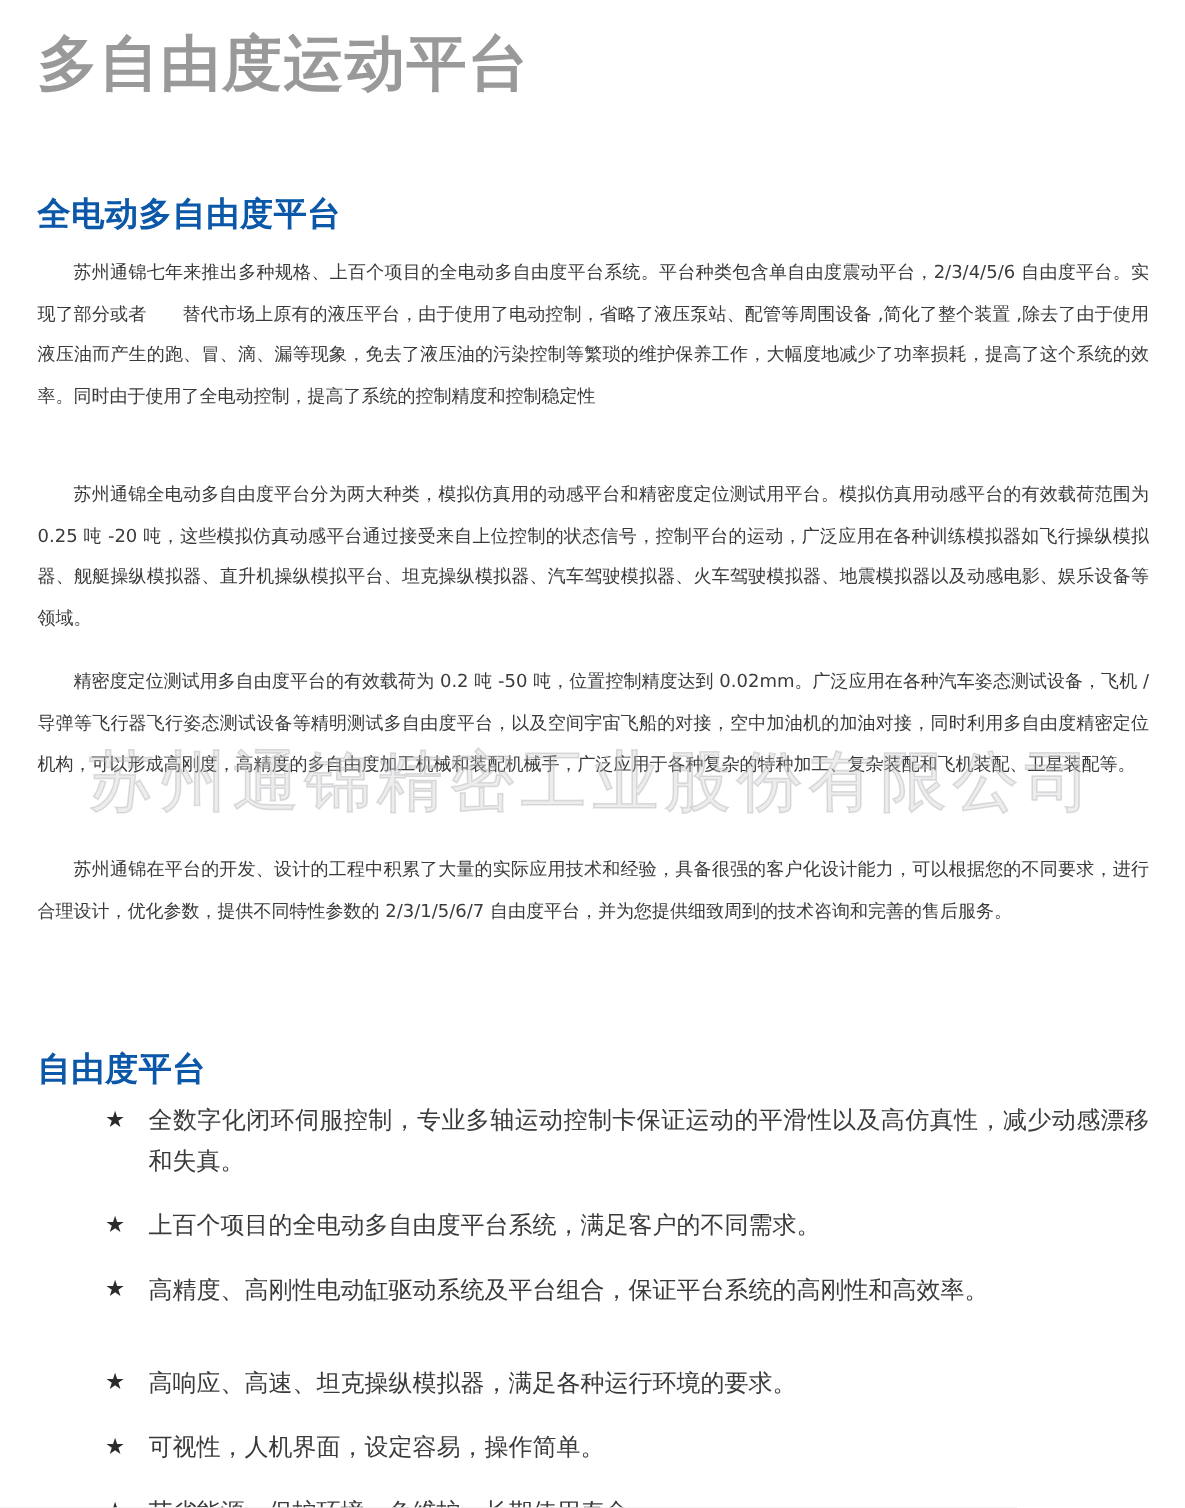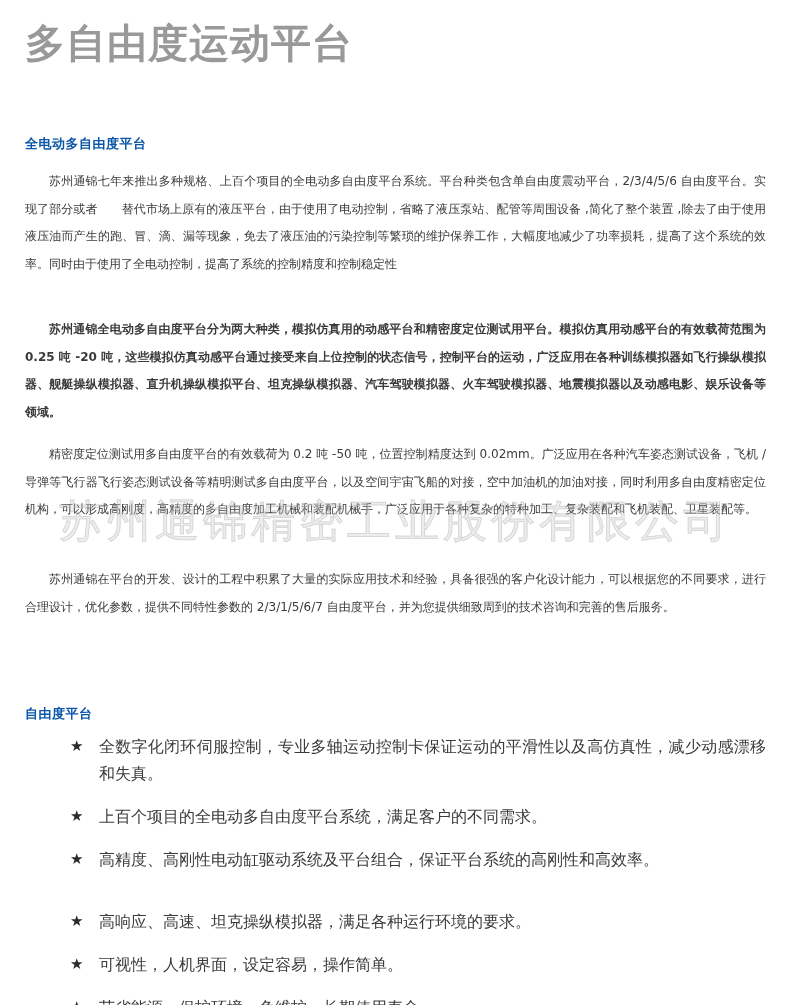--- a/index.html
+++ b/index.html
@@ -20,37 +20,37 @@
   .abs{position:absolute;left:25px;right:24px;}
   h1.page-title{
     margin:0;top:18px;
     font-size:40px;line-height:50px;
     font-weight:bold;
     color:var(--title);
     letter-spacing:1px;
   }
   h2.section-heading{
     margin:0;
-    font-size:13px;line-height:24px;
+    font-size:22px;line-height:24px;
     font-weight:bold;
     color:var(--accent);
     letter-spacing:0.5px;
   }
   .heading-1{top:132px;}
   .heading-2{top:702px;}
   p.body-para{
     margin:0;
     font-size:12px;line-height:27.5px;
     color:var(--body);
     text-align:justify;
     text-indent:2em;
     z-index:1;
   }
   .para-1{top:168px;}
-  .para-2{top:316px;font-weight:bold;}
+  .para-2{top:316px;}
   .para-3{top:441px;}
   .para-4{top:566px;}
   .watermark{
     position:absolute;
     top:492px;left:0;width:100%;
     text-align:center;
     font-size:44px;
     font-weight:normal;
     letter-spacing:4px;
     color:rgba(195,195,200,0.30);

